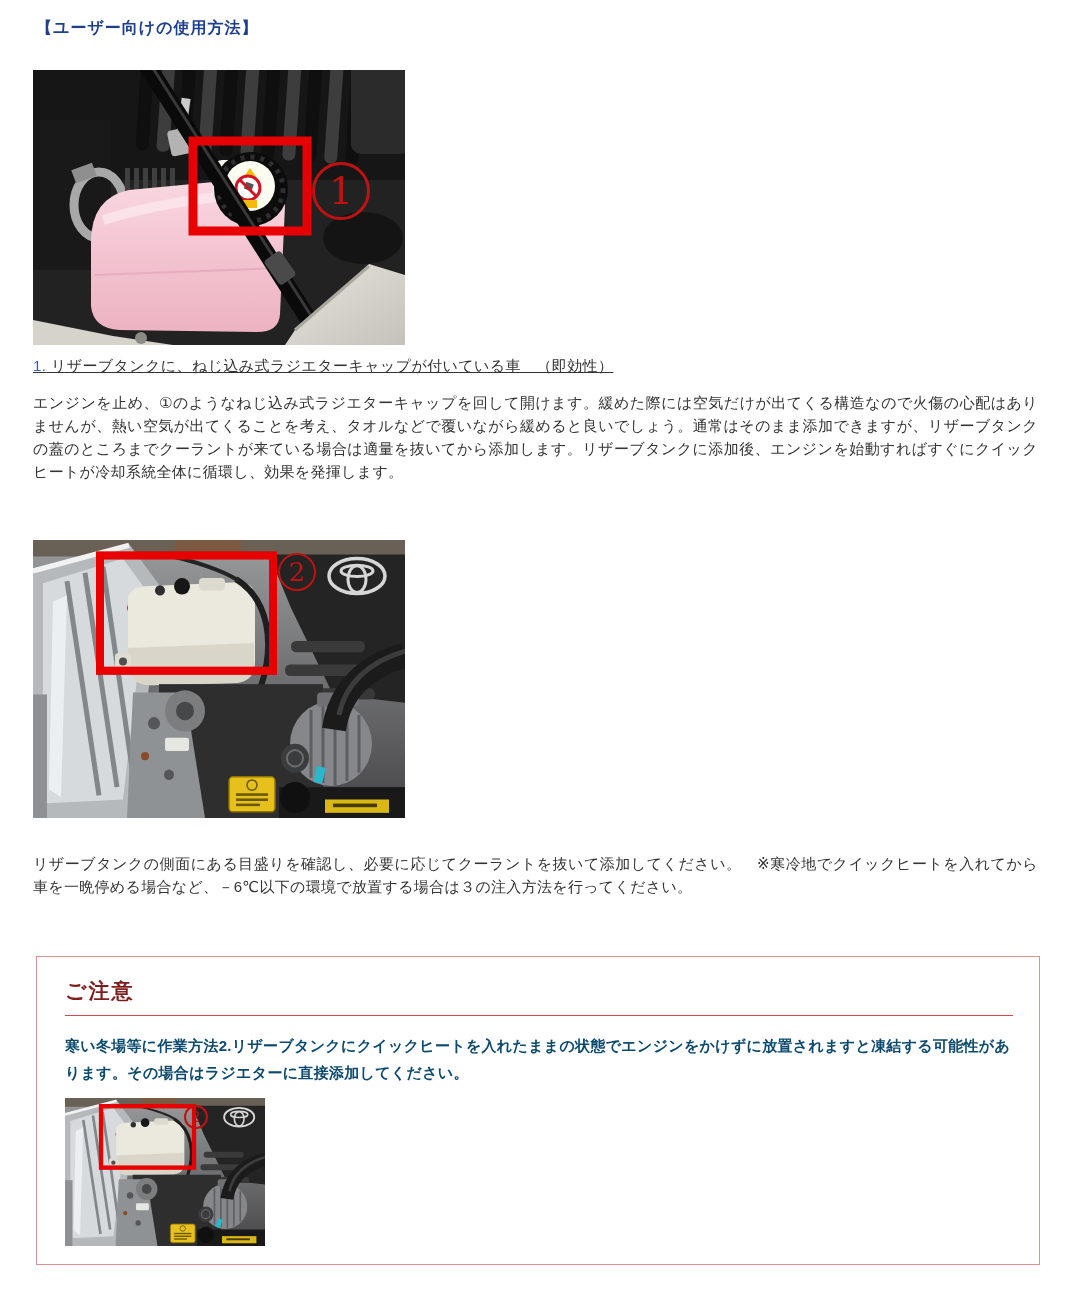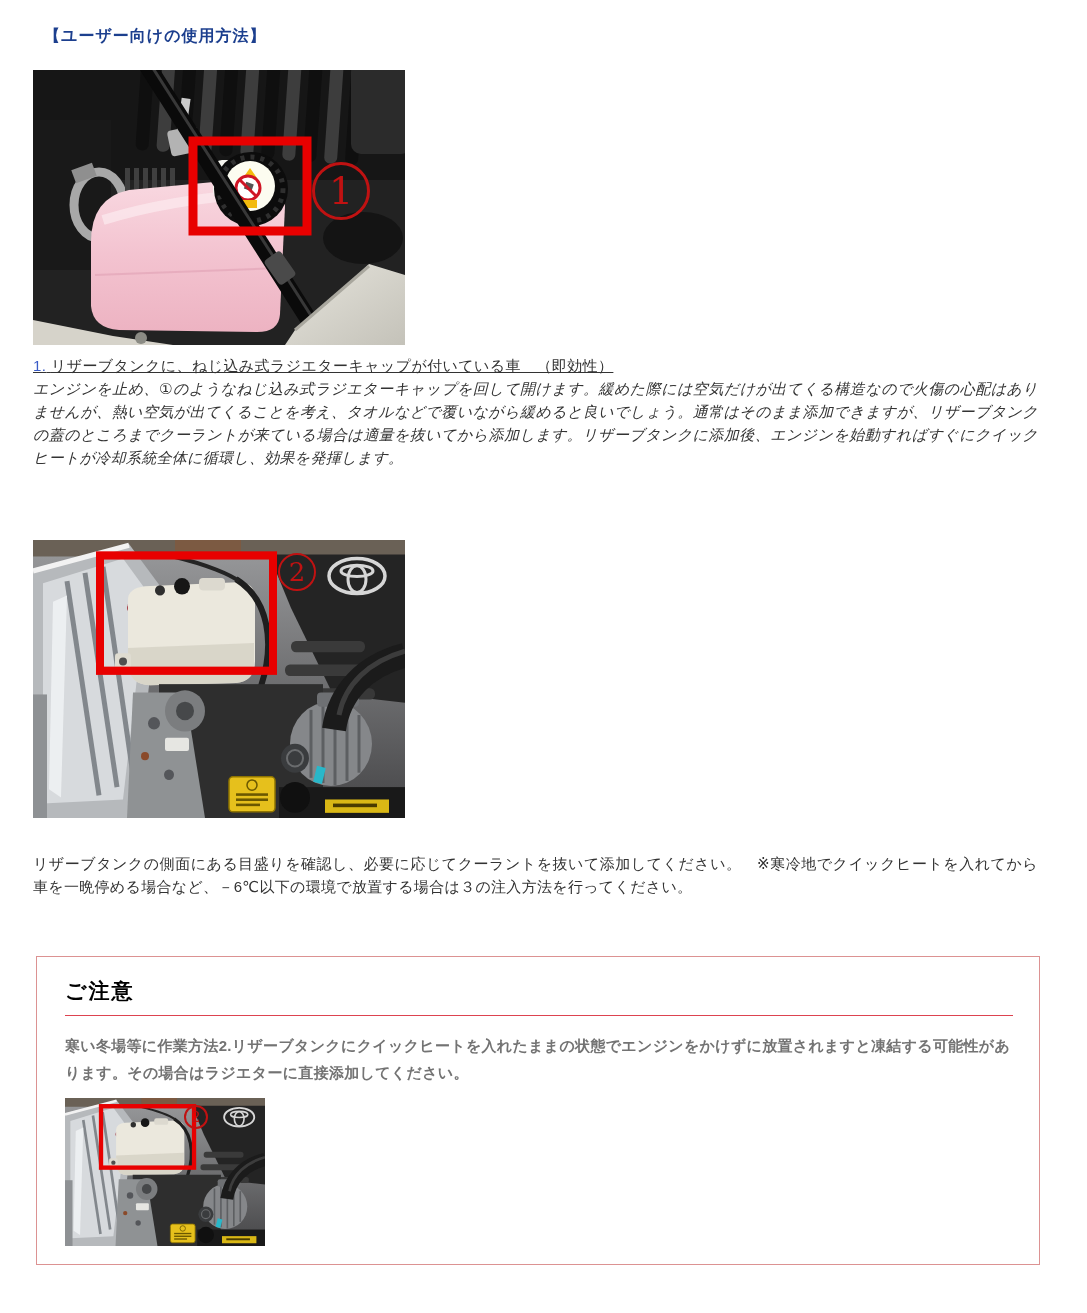--- a/index.html
+++ b/index.html
@@ -1,19 +1,19 @@
 <!DOCTYPE html>
 <html><head>
 <meta charset="utf-8">
 <style>
   html,body{margin:0;padding:0;background:#fff;}
   .page{position:relative;width:1087px;height:1313px;background:#fff;overflow:hidden;
         font-family:"Liberation Sans","DejaVu Sans",sans-serif;}
 
-  .page-title{position:absolute;left:36px;top:18px;margin:8px;
+  .page-title{position:absolute;left:36px;top:18px;margin:0;
     font-size:16px;font-weight:bold;color:#1c3f8e;letter-spacing:1px;}
 
   .photo{position:absolute;margin:0;padding:0;}
   .photo svg{display:block;width:100%;height:100%;}
   .photo1{left:33px;top:70px;width:372px;height:275px;}
   .photo2{left:33px;top:540px;width:372px;height:278px;}
   .photo3{position:relative;margin:12px 0 0 0;width:200px;height:148px;}
 
   .marker{position:absolute;display:flex;align-items:center;justify-content:center;
     border-radius:50%;color:#c01212;border:3px solid #c01212;
@@ -24,30 +24,30 @@
 
   .sec-heading{position:absolute;left:33px;font-size:15px;color:#333;
     text-decoration:underline;letter-spacing:0.4px;white-space:nowrap;text-align:right;}
   .sec-heading .num{color:#3a5bc7;}
   .heading-1{top:357px;}
   .heading-2{top:824px;}
 
   .body-text{position:absolute;left:33px;width:1005px;margin:0;
     font-size:15px;line-height:23px;color:#333;letter-spacing:0.3px;
     text-align:justify;}
-  .para-1{top:377px;font-style:italic;}
+  .para-1{top:391px;}
   .para-2{top:852px;}
 
   .notice{position:absolute;left:36px;top:956px;width:1004px;height:309px;
     box-sizing:border-box;border:1px solid #dc9292;background:#fff;
     padding:20px 26px 0 28px;}
-  .notice-title{font-size:21px;font-weight:bold;color:#000000;
+  .notice-title{font-size:21px;font-weight:bold;color:#7f1d1d;
     padding-bottom:10px;border-bottom:1px solid #dd4350;letter-spacing:2px;}
   .notice-body{margin:16px 0 0 0;font-size:15px;font-weight:bold;line-height:27px;
-    color:#737373;letter-spacing:0.3px;}
+    color:#0c4a6e;letter-spacing:0.3px;}
 </style>
 </head>
 <body>
 
 <div class="page">
 
   <h1 class="page-title">【ユーザー向けの使用方法】</h1>
 
   <figure class="photo photo1">
     <svg viewBox="0 0 372 275" preserveAspectRatio="none">

